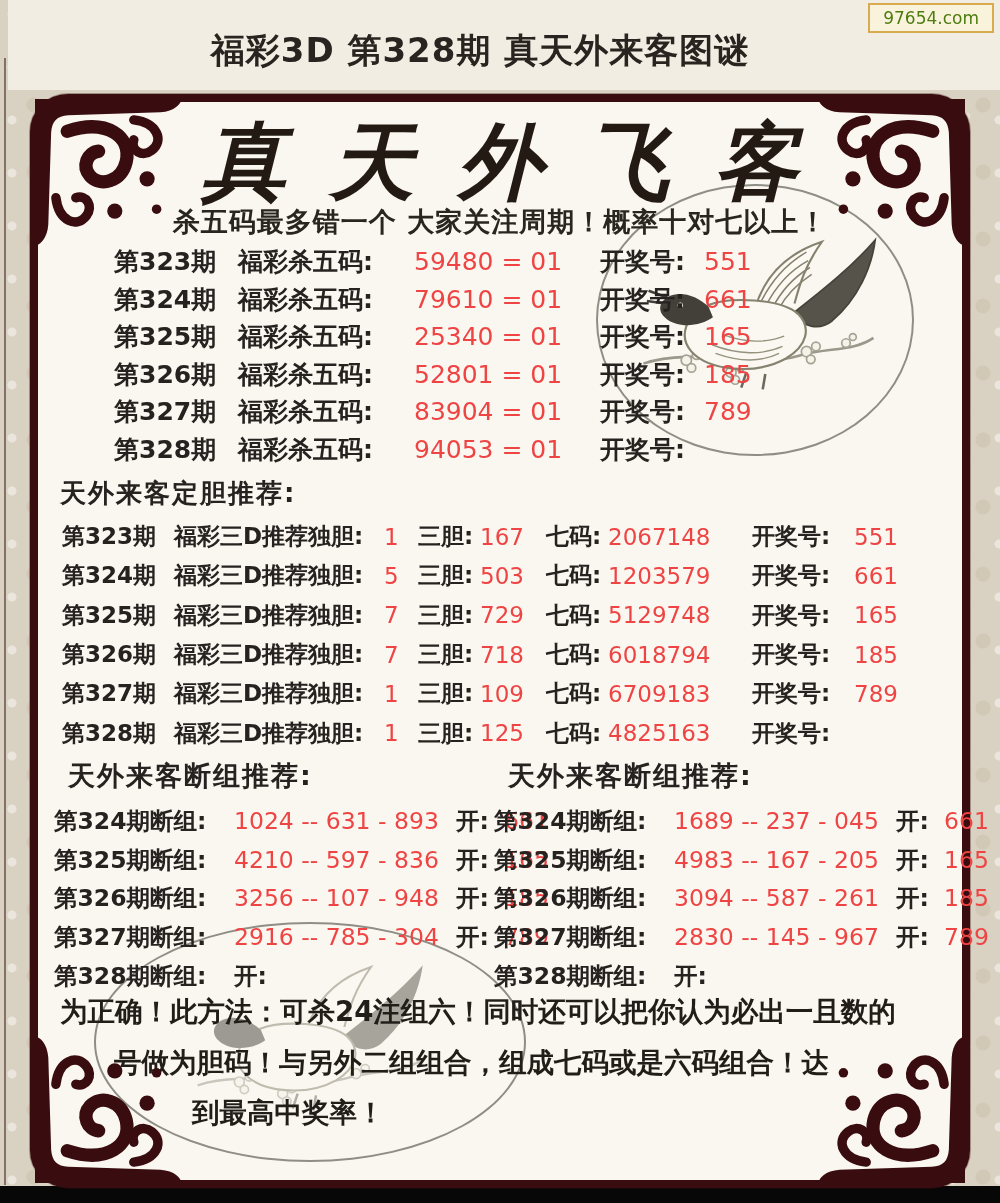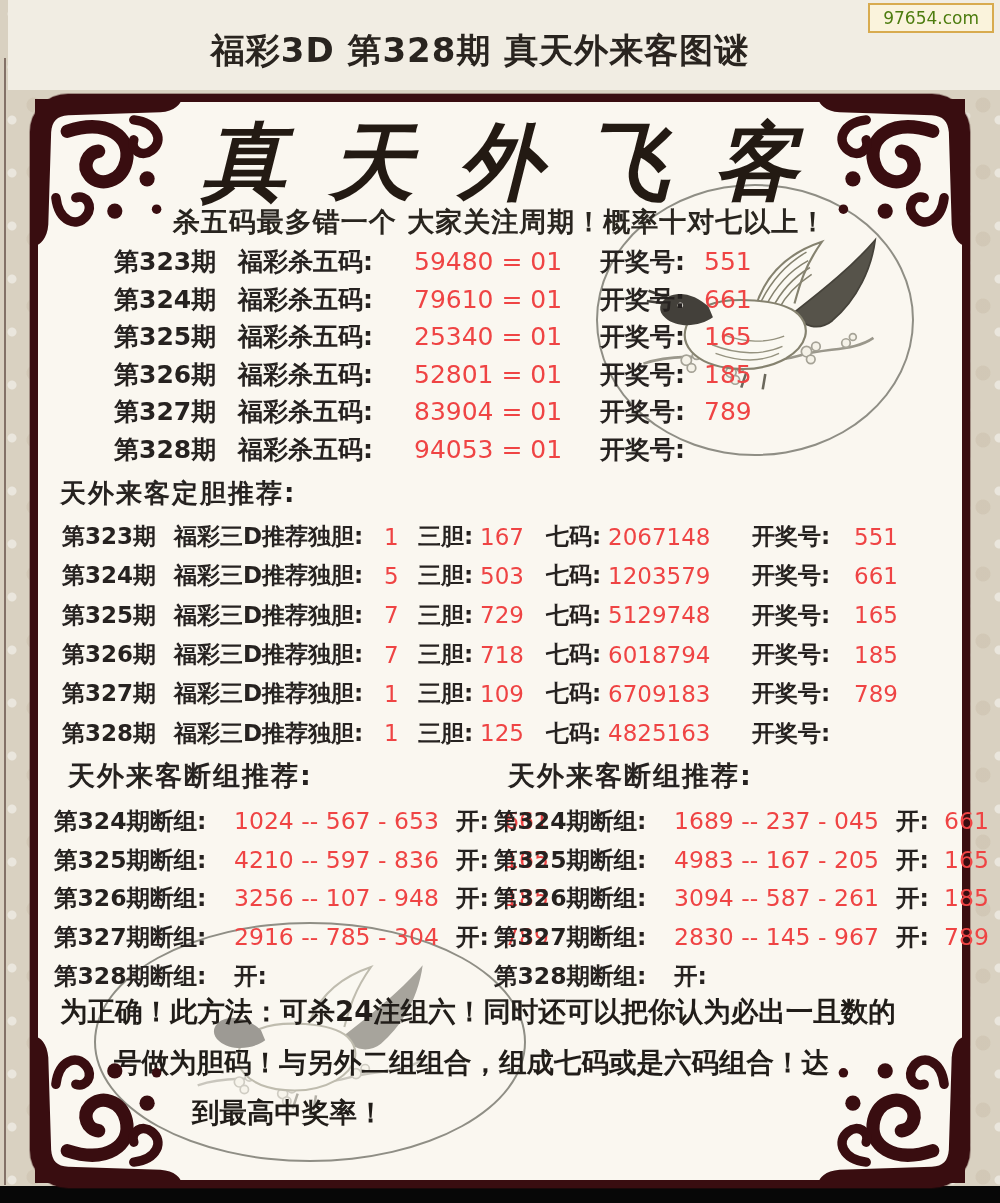--- a/index.html
+++ b/index.html
@@ -358,21 +358,21 @@
       <span class="c-seven num">4825163</span>
       <span class="c-rlab">开奖号:</span>
       <span class="num"></span>
     </div>
   </div>
 
   <div class="duan-col left">
     <div class="duan-header">天外来客断组推荐:</div>
     <div class="row">
       <span class="c-issue">第324期断组:</span>
-      <span class="c-groups num">1024 -- 567 - 653</span>
+      <span class="c-groups num">1024 -- 631 - 893</span>
       <span class="c-olab">开:</span>
       <span class="num">661</span>
     </div>
     <div class="row">
       <span class="c-issue">第325期断组:</span>
       <span class="c-groups num">4210 -- 597 - 836</span>
       <span class="c-olab">开:</span>
       <span class="num">165</span>
     </div>
     <div class="row">

